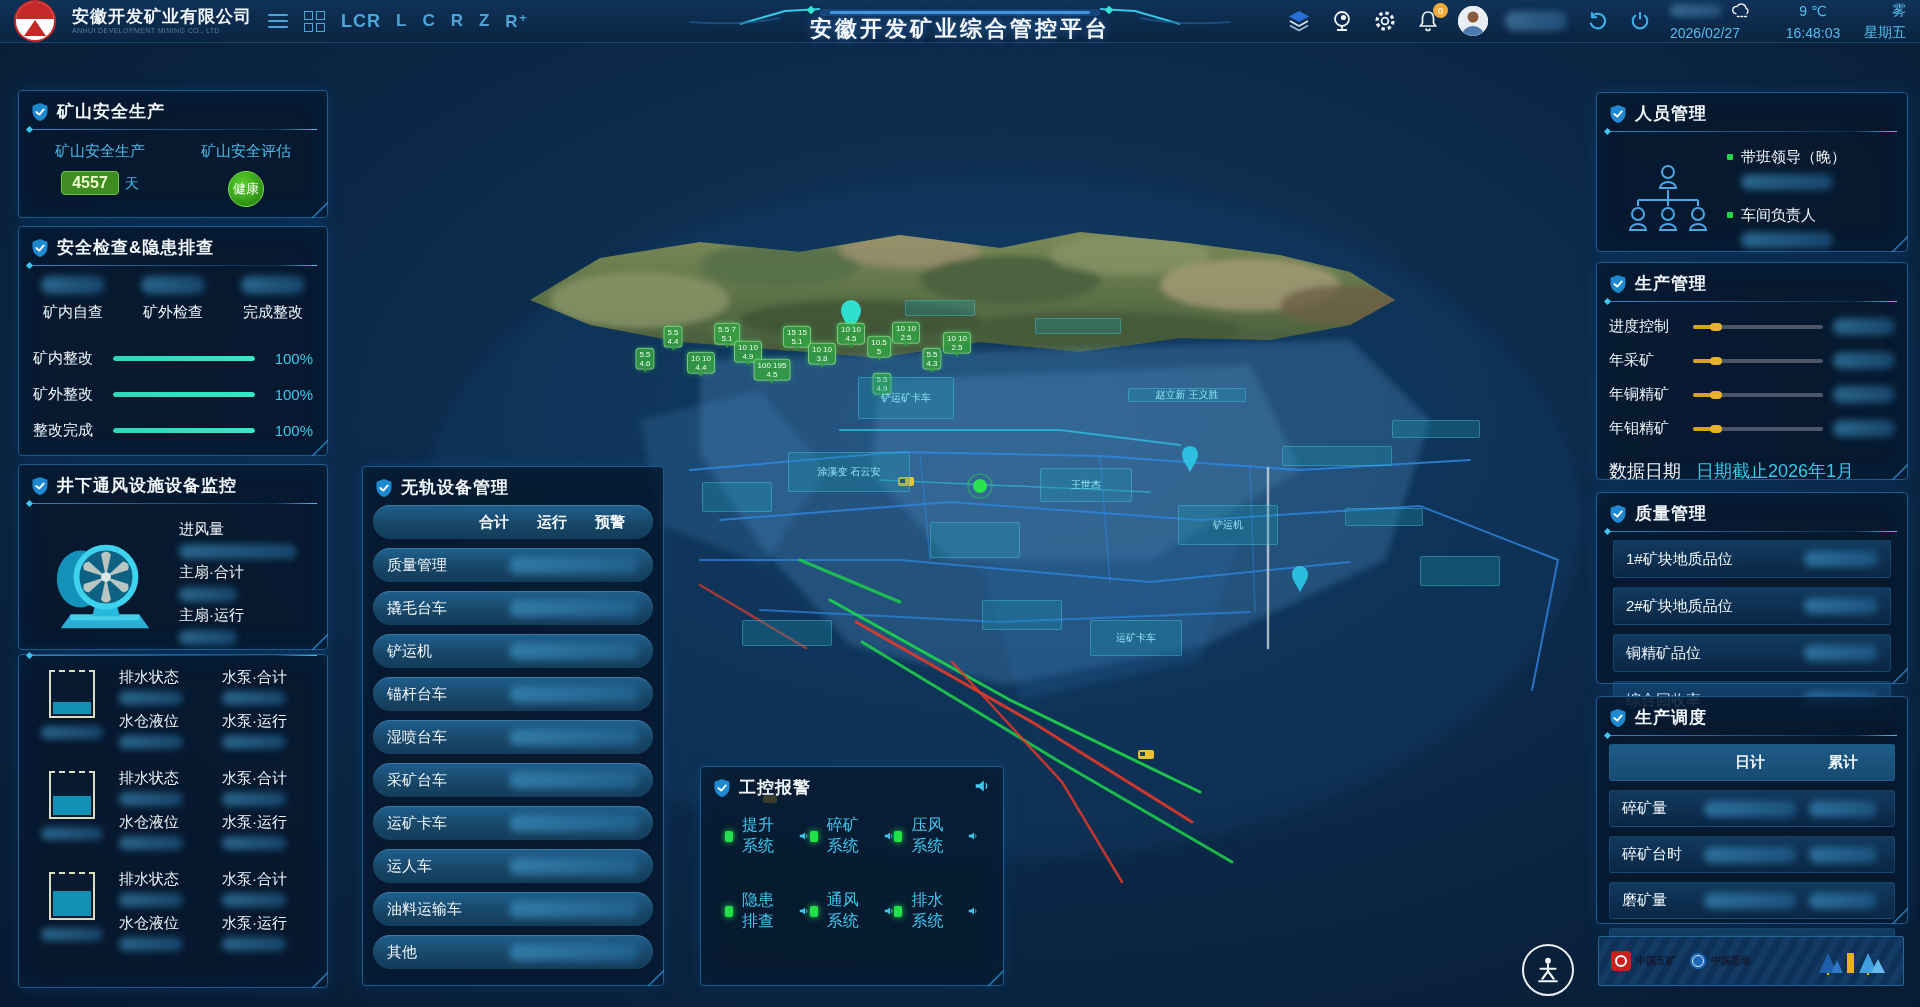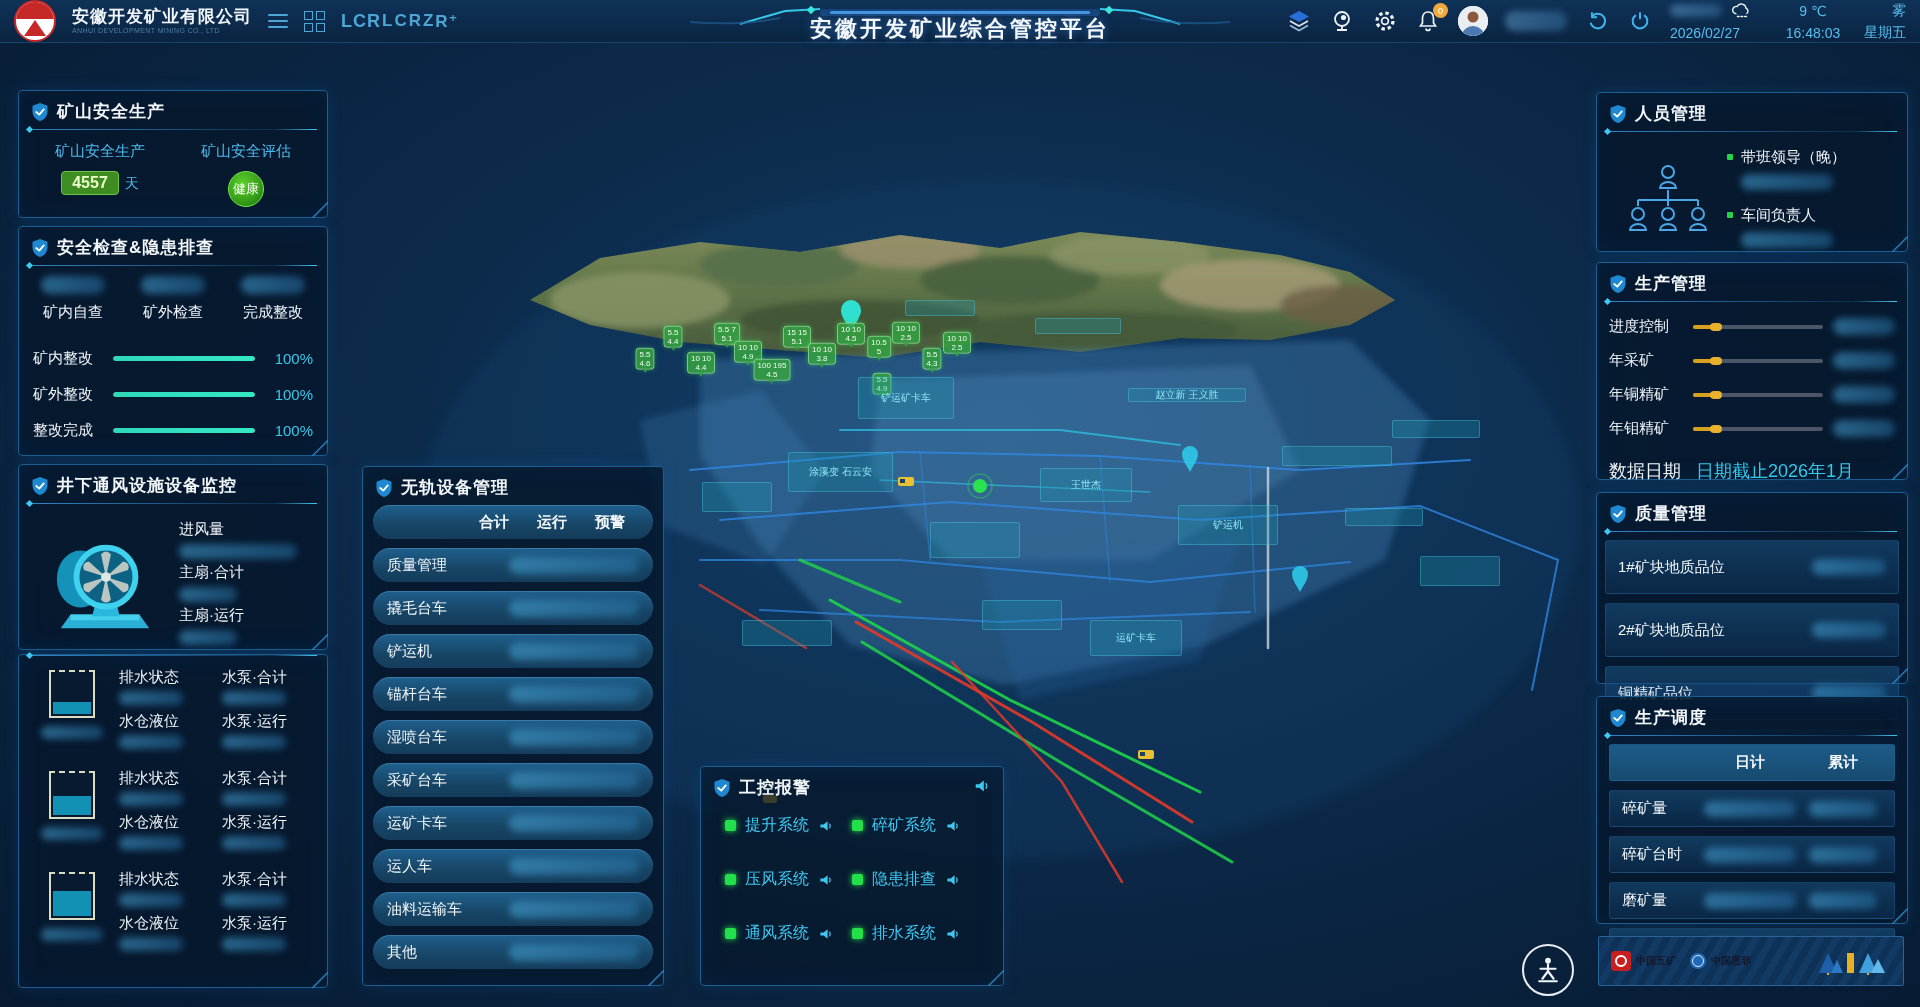--- a/index.html
+++ b/index.html
@@ -19,21 +19,21 @@
   .logo::after { content:""; position:absolute; bottom:4px; left:50%; transform:translateX(-50%);
     width:0; height:0; border-left:11px solid transparent; border-right:11px solid transparent; border-bottom:16px solid #c62828; }
   .co-names { line-height:1.15; }
   .co-cn { font-size:17px; font-weight:bold; color:#f2f7fb; letter-spacing:1px; }
   .co-en { font-size:7px; color:#4f7da6; letter-spacing:.4px; }
   .h-ico { color:#4ea6d6; display:flex; align-items:center; }
   .burger { display:flex; flex-direction:column; gap:4px; }
   .burger i { width:20px; height:2px; background:#4ea6d6; border-radius:1px; }
   .gridico { display:grid; grid-template-columns:9px 9px; grid-gap:3px; }
   .gridico i { width:9px; height:9px; border:1.5px solid #4ea6d6; }
-  .letters { display:flex; align-items:center; gap:1px; color:#4ea6d6; font-weight:bold; font-size:17px; letter-spacing:1px; }
+  .letters { display:flex; align-items:center; gap:15px; color:#4ea6d6; font-weight:bold; font-size:17px; letter-spacing:1px; }
   .letters span:first-child { font-size:18px; }
 
   .hdr-title { position:absolute; left:50%; top:0; transform:translateX(-50%); width:600px; text-align:center; }
   .hdr-frame { display:block; margin:0 auto; }
   .hdr-title h1 { font-size:22px; letter-spacing:3px; color:#f4f8fc; font-weight:bold; margin-top:-12px;
     text-shadow:0 0 10px rgba(80,160,255,.55); }
 
   .hdr-right { margin-left:auto; display:flex; align-items:center; gap:17px; }
   .icon-btn { position:relative; width:26px; height:26px; display:flex; align-items:center; justify-content:center; }
   .badge { position:absolute; top:-5px; right:-7px; min-width:15px; height:15px; border-radius:8px; background:#f2a93b;
@@ -101,21 +101,21 @@
     background:linear-gradient(180deg,#1f608e 0%, #174565 60%, #143c5c 100%);
     box-shadow:inset 0 1px 0 rgba(140,200,240,.25); padding:0 14px; }
   .tk-bar .lab { font-size:15px; color:#f2f7fb; }
   .tk-head { justify-content:flex-end; gap:0; }
   .tk-head span { width:58px; text-align:center; font-size:15px; color:#f2f7fb; font-weight:bold; }
   .tk-bar .bv { width:130px; height:17px; margin-left:auto; }
 
   
   #alarm { background:rgba(7,24,44,.78); }
   .al-head-spk { margin-left:auto; }
-  .al-grid { display:grid; grid-template-columns:1fr 1fr; padding:10px 24px; grid-row-gap:33px; }
+  .al-grid { display:grid; grid-template-columns:1fr 1fr 1fr; padding:10px 24px; grid-row-gap:33px; }
   .al-item { display:flex; align-items:center; gap:9px; }
   .al-dot { width:11px; height:11px; border-radius:2px; background:#22e04a; box-shadow:0 0 6px #22e04a; }
   .al-item .lab { font-size:16px; color:#3fc8f0; }
 
   
   .pe-body { display:flex; padding:2px 12px; }
   .pe-org { width:118px; display:flex; align-items:center; justify-content:center; }
   .pe-list { flex:1; padding-top:6px; }
   .pe-item { margin-bottom:16px; }
   .pe-item .lab { font-size:15px; color:#f0f5fa; }
@@ -127,21 +127,21 @@
   .pr-row label { width:74px; font-size:15px; color:#f0f5fa; white-space:nowrap; }
   .pr-track { flex:1; height:4px; border-radius:2px; background:#4c5666; position:relative; }
   .pr-fill { position:absolute; left:0; top:0; bottom:0; width:17%; background:#d8a01f; border-radius:2px; }
   .pr-fill::after { content:""; position:absolute; right:-7px; top:-2px; width:12px; height:8px; border-radius:4px; background:#e8b22f; }
   .bv-pr { width:62px; height:17px; }
   .pr-date { padding:6px 12px; font-size:18px; }
   .pr-date .k { color:#f0f5fa; margin-right:10px; }
   .pr-date .v { color:#35c8e8; }
 
   
-  .ql-bar { height:54px; margin:0 8px 9px; border-radius:3px; display:flex; align-items:center; padding:0 12px;
+  .ql-bar { height:38px; margin:0 16px 9px; border-radius:3px; display:flex; align-items:center; padding:0 12px;
     background:linear-gradient(180deg, rgba(30,92,142,.5), rgba(14,48,84,.6)); border:1px solid rgba(42,110,160,.35); }
   .ql-bar .lab { font-size:15px; color:#f2f7fb; }
   .ql-bar .bv { width:74px; height:16px; margin-left:auto; }
 
   
   .di-bar { height:37px; margin:0 12px 9px; border-radius:3px; display:flex; align-items:center; padding:0 12px;
     background:linear-gradient(180deg, rgba(30,92,142,.5), rgba(14,48,84,.6)); border:1px solid rgba(42,110,160,.35); }
   .di-head { background:linear-gradient(180deg,#1d5c88,#174a70); font-weight:bold; }
   .di-bar .lab { flex:1; font-size:15px; color:#f2f7fb; }
   .di-c1 { width:108px; display:flex; justify-content:center; font-size:15px; color:#f2f7fb; }
@@ -302,21 +302,21 @@
     </div>
     <div class="m-badge" style="left: 957px; top: 354px;">
       <div>10 10</div>
       <div>2.5</div>
     </div>
   </div>
 <div id="label-layer">
     <div class="m-label" style="left: 858px; top: 377px; width: 96px; height: 42px;">铲运矿卡车</div>
     <div class="m-label" style="left: 1128px; top: 388px; width: 118px; height: 14px;">赵立新 王义胜</div>
     <div class="m-label" style="left: 1040px; top: 468px; width: 92px; height: 34px;">王世杰</div>
-    <div class="m-label" style="left: 788px; top: 452px; width: 105px; height: 40px;">涂溪变 石云安</div>
+    <div class="m-label" style="left: 788px; top: 452px; width: 122px; height: 40px;">涂溪变 石云安</div>
     <div class="m-label" style="left: 1178px; top: 505px; width: 100px; height: 40px;">铲运机</div>
     <div class="m-label" style="left: 1090px; top: 620px; width: 92px; height: 36px;">运矿卡车</div>
     <div class="m-label" style="left: 702px; top: 482px; width: 70px; height: 30px;"></div>
     <div class="m-label" style="left: 930px; top: 522px; width: 90px; height: 36px;"></div>
     <div class="m-label" style="left: 1282px; top: 446px; width: 110px; height: 20px;"></div>
     <div class="m-label" style="left: 1392px; top: 420px; width: 88px; height: 18px;"></div>
     <div class="m-label" style="left: 982px; top: 600px; width: 80px; height: 30px;"></div>
     <div class="m-label" style="left: 742px; top: 620px; width: 90px; height: 26px;"></div>
     <div class="m-label" style="left: 1420px; top: 556px; width: 80px; height: 30px;"></div>
     <div class="m-label" style="left: 1345px; top: 508px; width: 78px; height: 18px;"></div>

